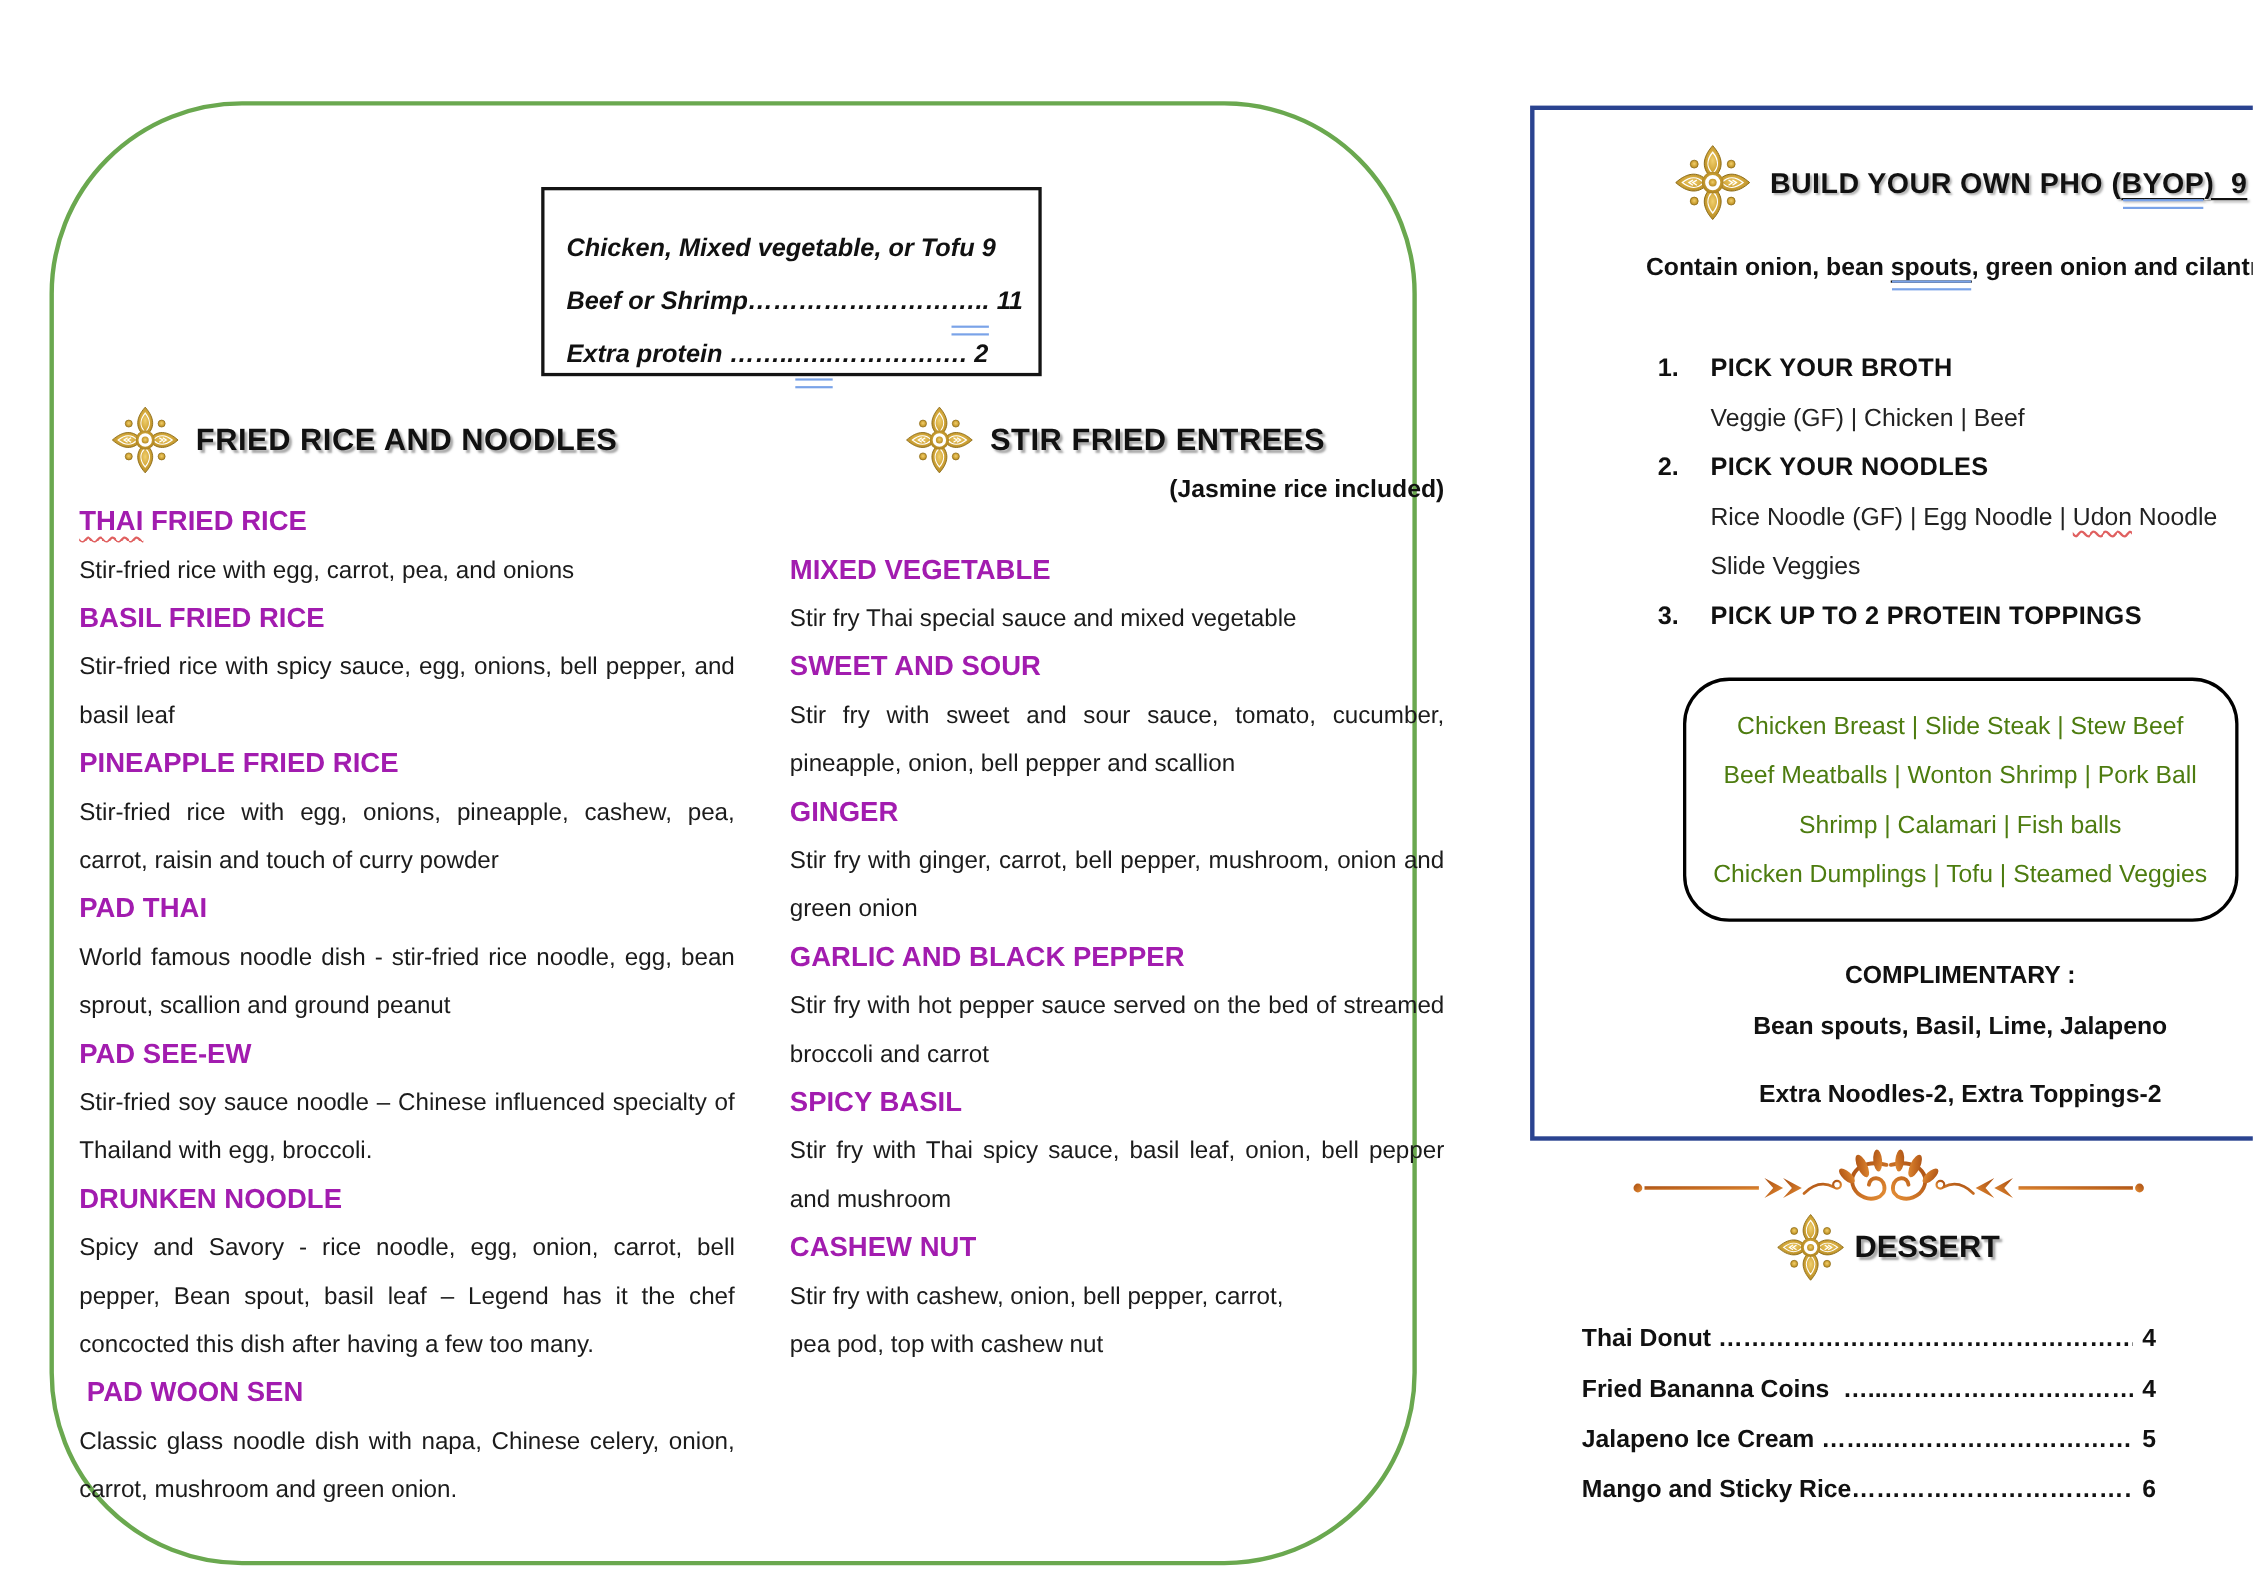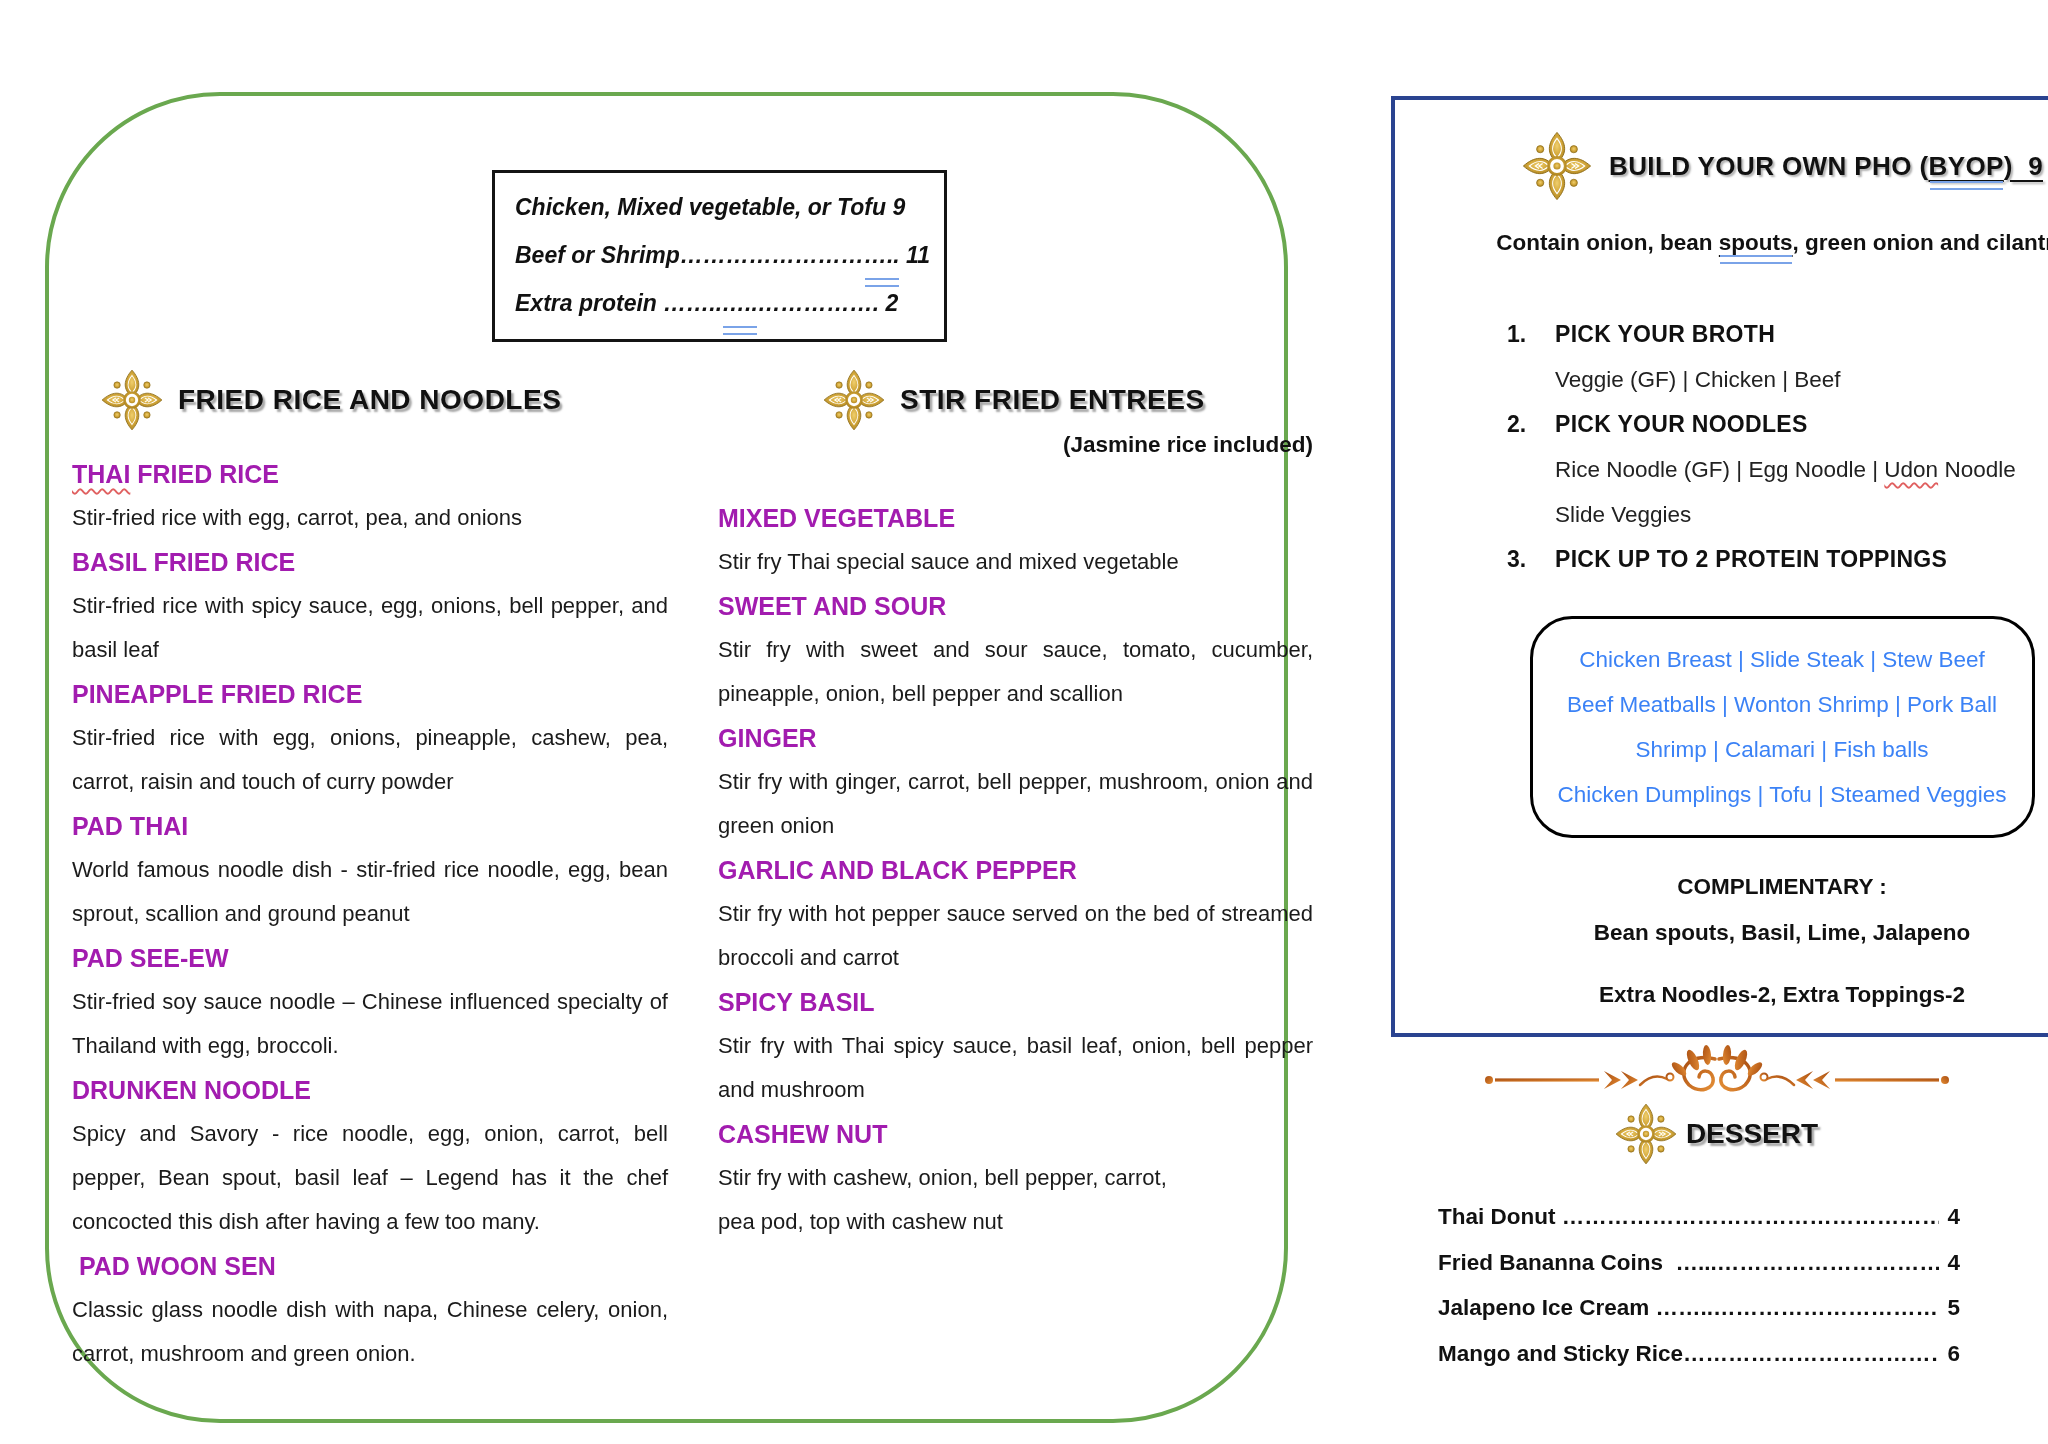--- a/index.html
+++ b/index.html
@@ -12,21 +12,21 @@
     position:absolute;left:45px;top:92px;width:1243px;height:1331px;
     border:4px solid #6aa84f;border-radius:175px;box-sizing:border-box;
   }
   .byop-box{
     position:absolute;left:1391px;top:96px;width:782px;height:941px;
     border:4px solid #2a4390;box-sizing:border-box;
   }
   
   .price-box{
     position:absolute;left:492px;top:170px;width:455px;height:172px;
-    border:3px solid #141414;box-sizing:border-box;padding:10px 0 0 20px;
+    border:3px solid #141414;box-sizing:border-box;padding:28px 0 0 20px;
   }
   .price-line{font-size:23px;font-weight:bold;font-style:italic;line-height:48px;white-space:pre;}
   
   .sec-header{
     position:absolute;display:flex;align-items:center;gap:14px;
     font-size:28px;font-weight:bold;letter-spacing:.5px;
     text-shadow:2.5px 2.5px 2px rgba(0,0,0,.35);
   }
   .fr-header{left:100px;top:368px;}
   .sf-header{left:822px;top:368px;}
@@ -61,21 +61,21 @@
   .byop-steps{margin-top:56px;padding-left:112px;padding-right:20px;}
   .step{display:flex;}
   .step-num{width:48px;font-size:23px;font-weight:bold;line-height:45px;flex:0 0 auto;}
   .step-body{flex:1;}
   .step-label{font-size:23px;font-weight:bold;line-height:45px;letter-spacing:.3px;}
   .step-opt{font-size:22.5px;line-height:45px;color:#222;}
   .protein-box{
     margin:34px auto 0;width:505px;border:3px solid #000;border-radius:42px;
     padding:18px 8px;text-align:center;box-sizing:border-box;
   }
-  .protein-line{font-size:22.5px;line-height:45px;color:#3b82f6;}
+  .protein-line{font-size:22.5px;line-height:45px;color:#4d7c0f;}
   .complimentary{margin-top:26px;text-align:center;font-size:22.5px;font-weight:bold;line-height:46px;}
   .extra-line{margin-top:26px;text-align:center;font-size:22.5px;font-weight:bold;}
   
   .divider{position:absolute;left:1482px;top:1044px;width:470px;height:64px;}
   .dessert-header{
     position:absolute;left:1391px;top:1102px;width:650px;
     display:flex;justify-content:center;align-items:center;gap:8px;
     font-size:28px;font-weight:bold;text-shadow:2.5px 2.5px 2px rgba(0,0,0,.35);
   }
   .dessert-list{position:absolute;left:1438px;top:1194px;width:522px;}

